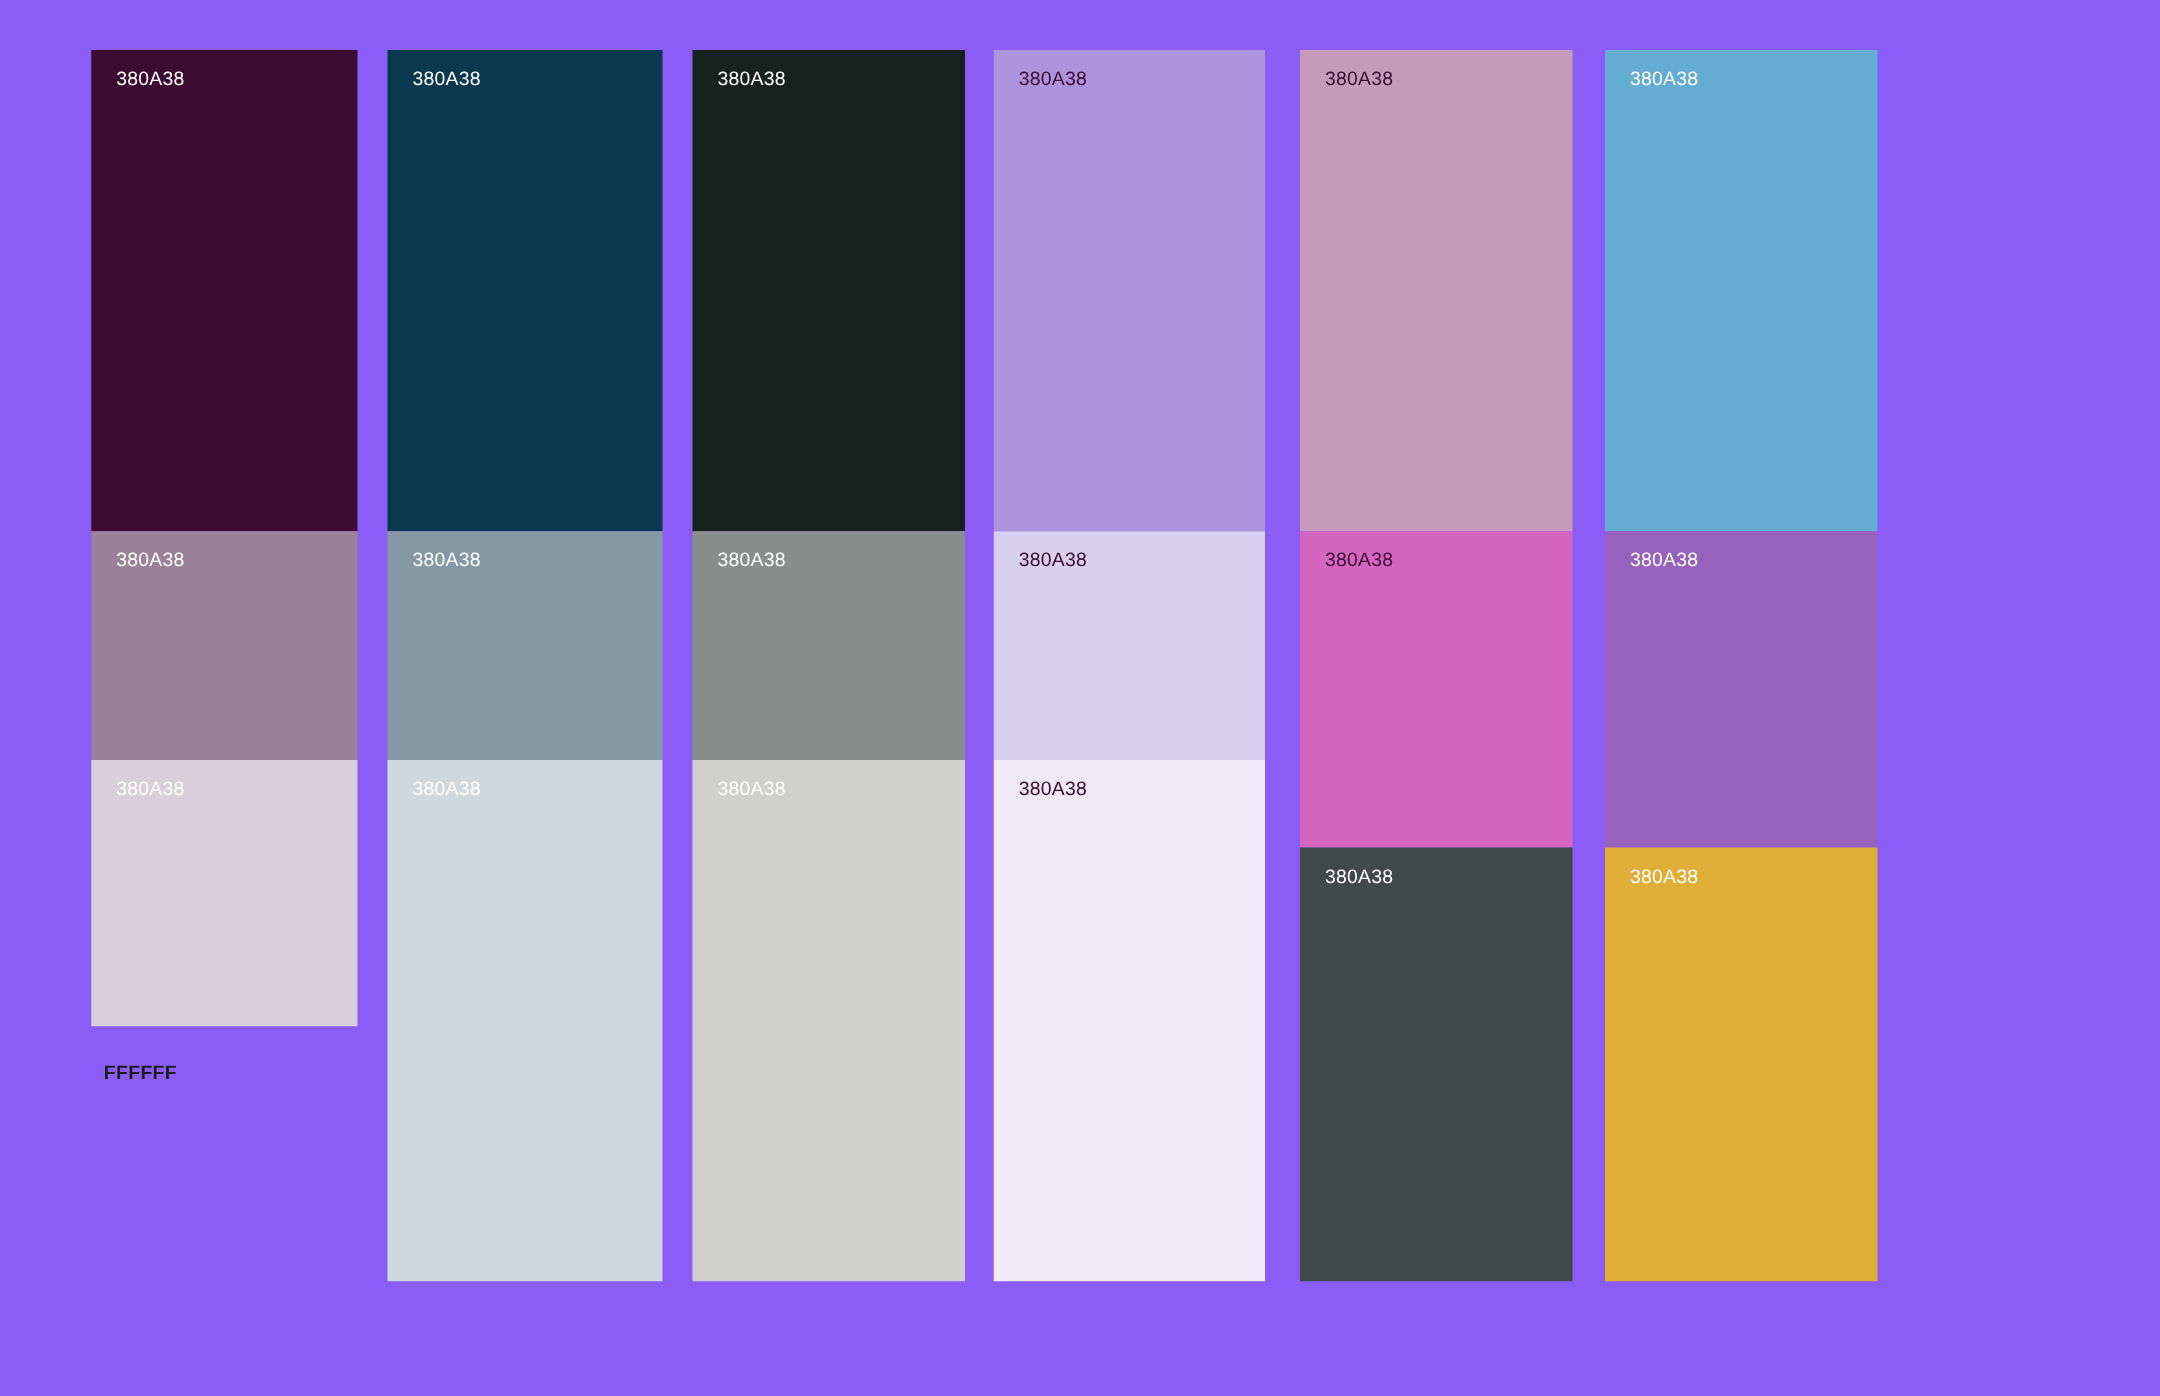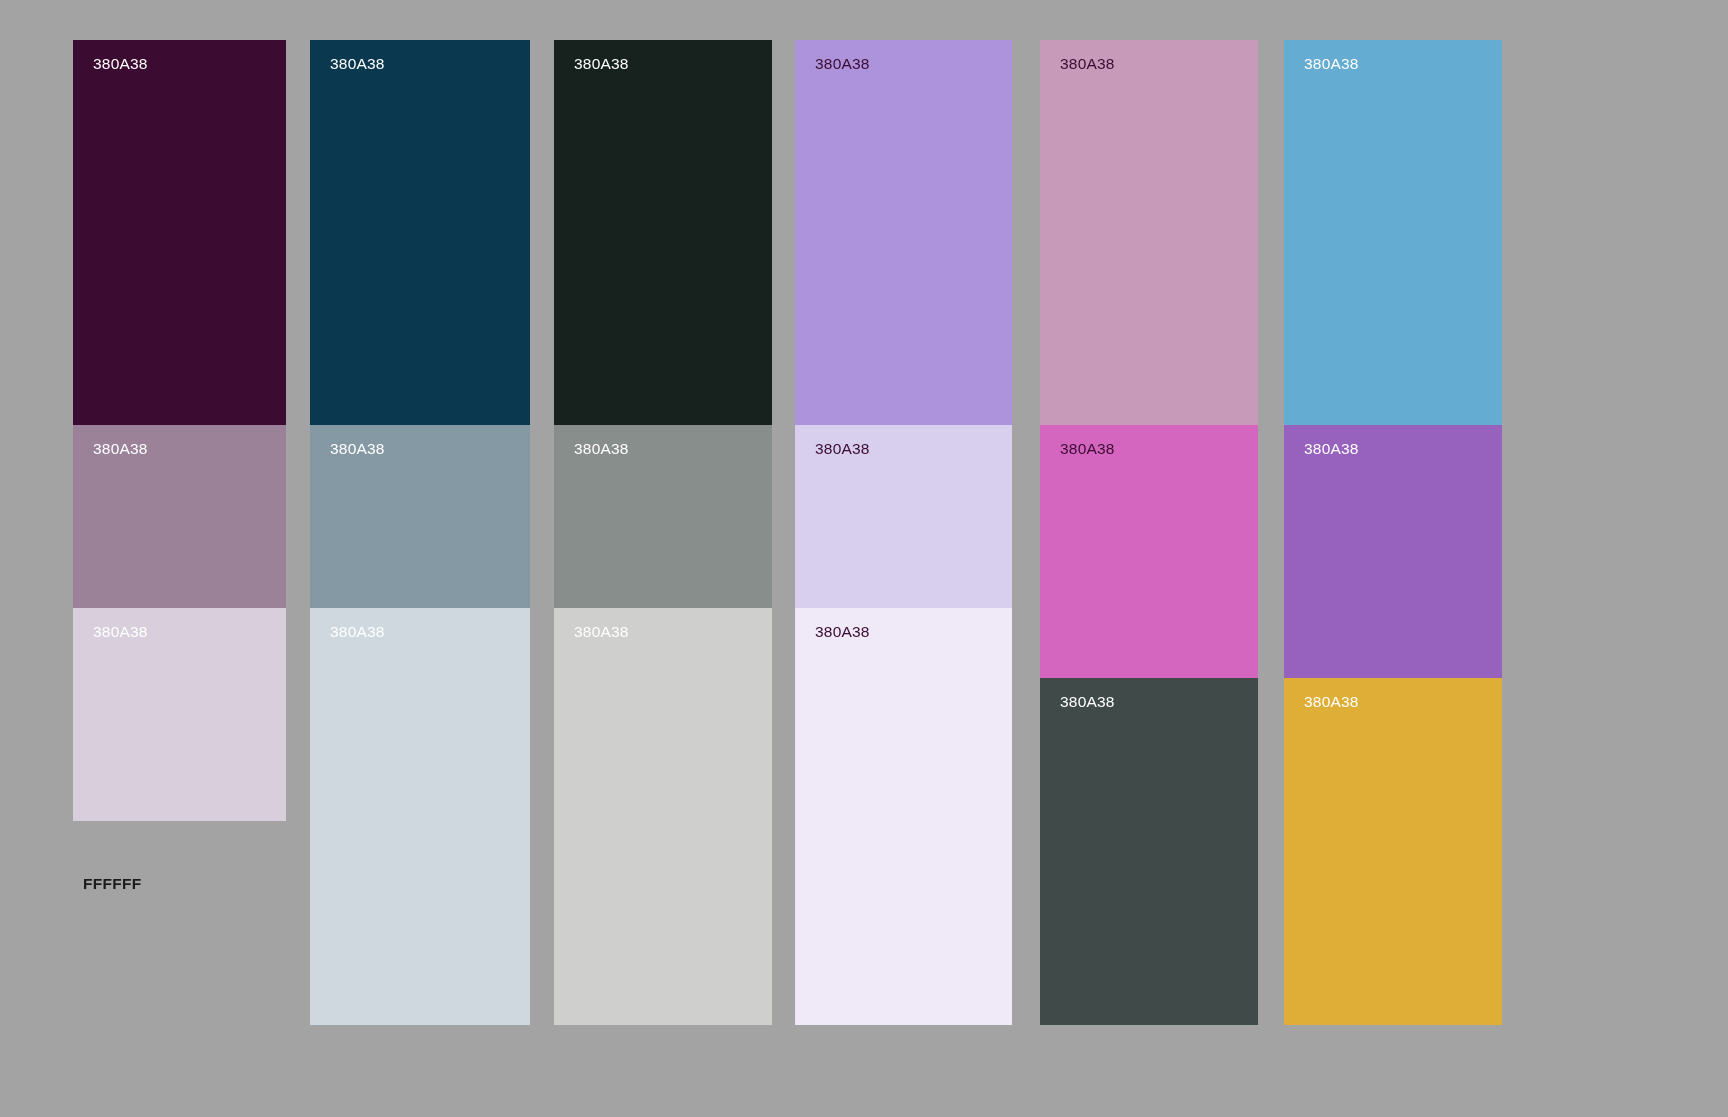--- a/index.html
+++ b/index.html
@@ -50,33 +50,33 @@
     line-height: 20px;
     letter-spacing: 0.3px;
     color: #1c1c1c;
     white-space: nowrap;
     font-family: "Liberation Sans", sans-serif;
   }
 </style>
 </head>
 <body>
 
-<div id="palette-board" style="background: #a3a3a3;">
+<div id="palette-board" style="background: #8b5cf6;">
     <div class="palette-column" style="left: 73px; top: 40px; width: 213px;">
       <div class="swatch" style="height: 385px; background: rgb(59, 11, 49);">
         <span class="swatch-label" style="color: rgb(255, 255, 255);">380A38</span>
       </div>
       <div class="swatch" style="height: 183px; background: rgb(155, 130, 153);">
         <span class="swatch-label" style="color: rgb(255, 255, 255);">380A38</span>
       </div>
       <div class="swatch" style="height: 213px; background: rgb(217, 206, 220);">
         <span class="swatch-label" style="color: rgb(255, 255, 255);">380A38</span>
       </div>
     </div>
-    <div class="footer-label" style="left: 83px; top: 874px;">FFFFFF</div>
+    <div class="footer-label" style="left: 83px; top: 849px;">FFFFFF</div>
     <div class="palette-column" style="left: 310px; top: 40px; width: 220px;">
       <div class="swatch" style="height: 385px; background: rgb(10, 56, 79);">
         <span class="swatch-label" style="color: rgb(255, 255, 255);">380A38</span>
       </div>
       <div class="swatch" style="height: 183px; background: rgb(133, 153, 165);">
         <span class="swatch-label" style="color: rgb(255, 255, 255);">380A38</span>
       </div>
       <div class="swatch" style="height: 417px; background: rgb(207, 216, 222);">
         <span class="swatch-label" style="color: rgb(255, 255, 255);">380A38</span>
       </div>

